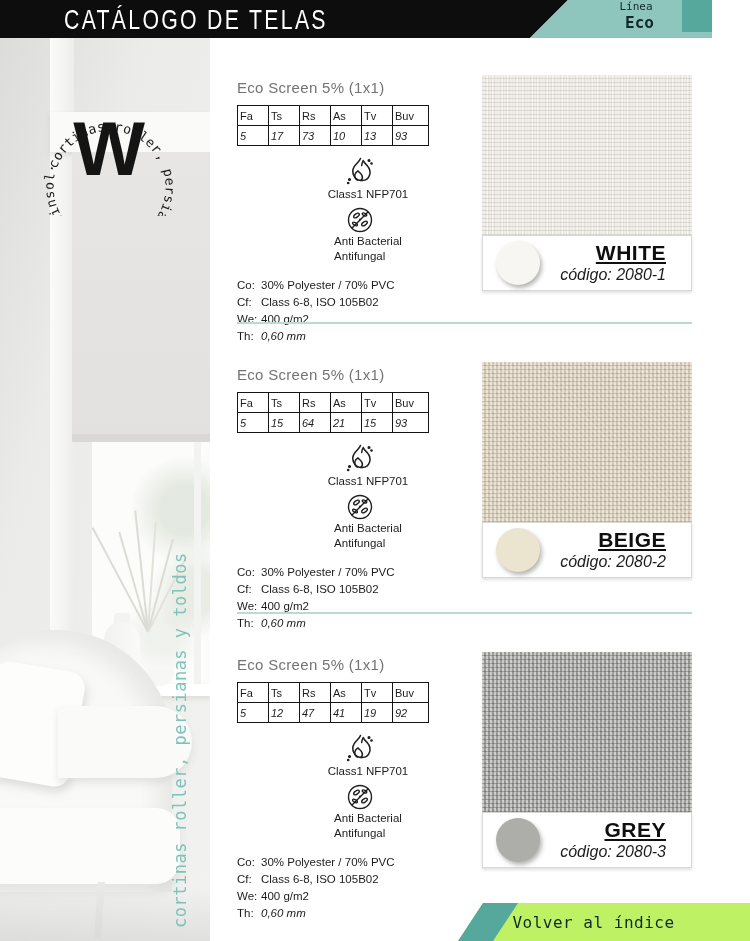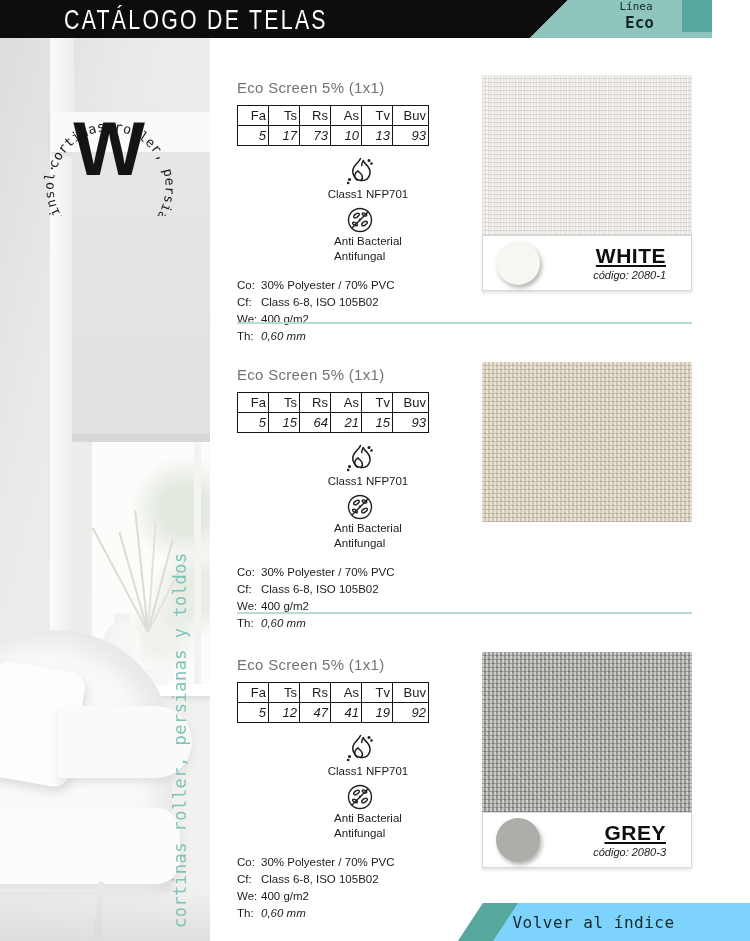--- a/index.html
+++ b/index.html
@@ -71,21 +71,21 @@
                    writing-mode:vertical-rl; transform:rotate(180deg);
                    font-family:"DejaVu Sans Mono",monospace; font-size:17px;
                    letter-spacing:.5px; white-space:nowrap; }
 
   
   .card { position:absolute; left:237px; width:455px; display:flex; }
   .card-info { width:245px; padding-top:2px; box-sizing:border-box; }
   .card-title { margin:2px 0 9px 0; font-size:15px; font-weight:400; color:#737373;
                 letter-spacing:.3px; }
   .spec-table { border-collapse:collapse; margin-bottom:9px; }
-  .spec-table td { border:1.6px solid #141414; text-align:right; font-size:13px;
+  .spec-table td { border:1.6px solid #141414; text-align:left; font-size:11px;
                    color:#1c1c1c; height:19px; min-width:26px; padding:0 2px; }
   .spec-table td.wide { min-width:31px; }
   .spec-table tr.vals td { font-style:italic; }
   .cert-row { display:flex; align-items:center; margin:2px 0 4px 0; min-height:32px;flex-direction:column; }
   .cert-icon { width:32px; display:flex; justify-content:center; }
   .cert-label { font-size:11.5px; color:#1c1c1c; margin-left:17px; line-height:1.3; }
   .specs { margin-top:15px; }
   .spec-line { display:flex; font-size:11.5px; color:#1c1c1c; margin-bottom:5px; }
   .spec-key { width:24px; flex:none; }
   .italic { font-style:italic; }
@@ -105,21 +105,21 @@
       repeating-linear-gradient(90deg, rgba(255,255,255,.5) 0 2px, transparent 2px 4px),
       repeating-linear-gradient(45deg, rgba(82,82,80,.18) 0 2px, transparent 2px 4px); }
   .swatch-label { height:56px; background:#ffffff; border:1px solid #d8d8d6;
                   box-shadow:0 2px 3px rgba(0,0,0,.12);
                   display:flex; align-items:center; box-sizing:border-box; }
   .swatch-circle { width:44px; height:44px; border-radius:50%; margin-left:13px; flex:none;
                    box-shadow:2px 3px 4px rgba(110,110,108,.5); }
   .swatch-text { margin-left:auto; text-align:right; padding-right:25px; }
   .swatch-name { font-size:21px; font-weight:bold; color:#0f0f0f; letter-spacing:.5px;
                  line-height:1;text-decoration:underline; }
-  .swatch-code { font-size:11px; font-style:italic; color:#1c1c1c; margin-top:3px; }
+  .swatch-code { font-size:16px; font-style:italic; color:#1c1c1c; margin-top:3px; }
 
   .divider { position:absolute; left:237px; width:455px; height:2px; }
 
   
   .footer-bar { position:absolute; left:455px; bottom:0; width:295px; height:38px;
                 clip-path:polygon(28px 0,295px 0,295px 38px,3px 38px);
                 display:flex; align-items:center; justify-content:center;
                 padding-left:34px; padding-right:52px; box-sizing:border-box; cursor:pointer; }
   .footer-accent { position:absolute; left:455px; bottom:0; width:70px; height:38px;
                    clip-path:polygon(28px 0,63px 0,38px 38px,3px 38px); }
@@ -339,20 +339,27 @@
           <span class="spec-val">400 g/m2</span>
         </div>
         <div class="spec-line">
           <span class="spec-key">Th:</span>
           <span class="spec-val italic">0,60 mm</span>
         </div>
       </div>
     </div>
     <div class="card-swatch">
       <div class="fabric fab-1" style="background-color: rgb(215, 205, 187);"></div>
+      <div class="swatch-label">
+        <span class="swatch-circle" style="background-color: rgb(235, 228, 207);"></span>
+        <span class="swatch-text">
+          <span class="swatch-name" style="display:block">BEIGE</span>
+          <span class="swatch-code" style="display:block">código: 2080-2</span>
+        </span>
+      </div>
     </div>
   </section>
 
   <div class="divider" style="top: 612px; background-color: rgb(188, 218, 212);"></div>
 
   <section class="card" style="top:652px">
     <div class="card-info">
       <h2 class="card-title">Eco Screen 5% (1x1)</h2>
       <table class="spec-table">
         <tbody>
@@ -432,18 +439,18 @@
       <div class="swatch-label">
         <span class="swatch-circle" style="background-color: rgb(173, 173, 170);"></span>
         <span class="swatch-text">
           <span class="swatch-name" style="display:block">GREY</span>
           <span class="swatch-code" style="display:block">código: 2080-3</span>
         </span>
       </div>
     </div>
   </section>
 
-  <div class="footer-bar" style="background-color: #7dd3fc;">
+  <div class="footer-bar" style="background-color: #bef264;">
     <span class="footer-label">Volver al índice</span>
   </div>
   <div class="footer-accent" style="background-color: rgb(87, 168, 156);"></div>
 
 </div>
 
 </body></html>

